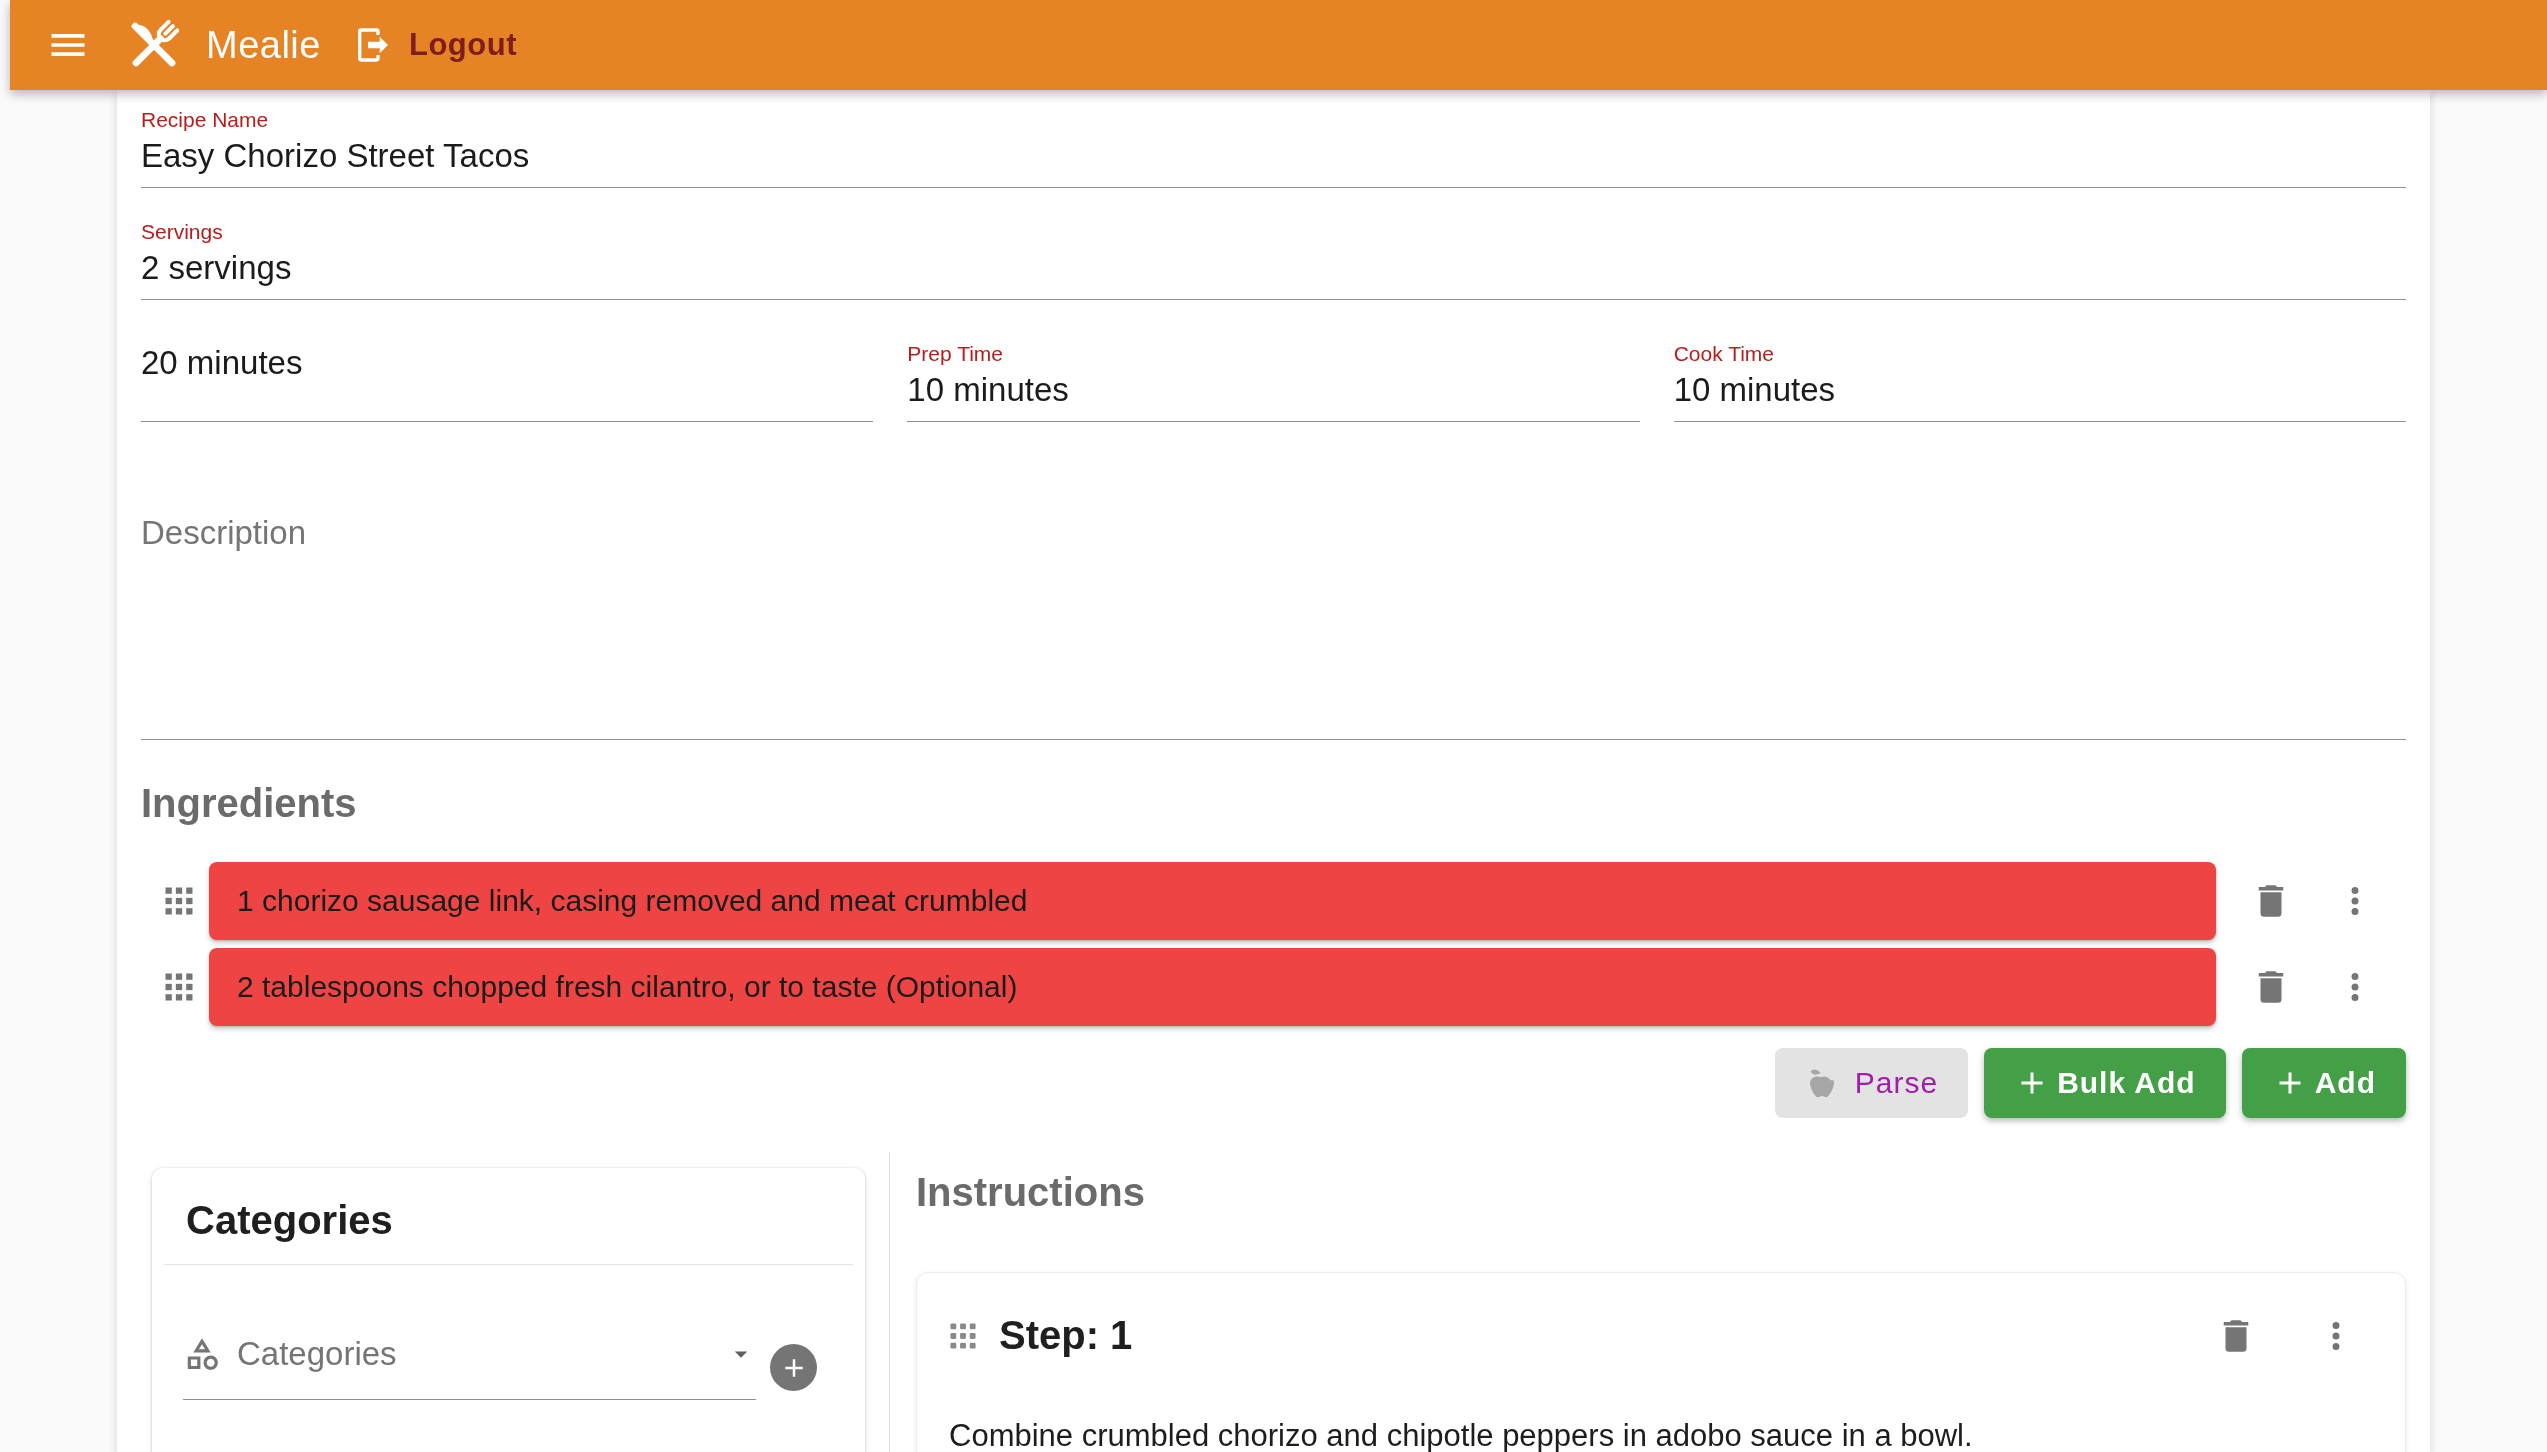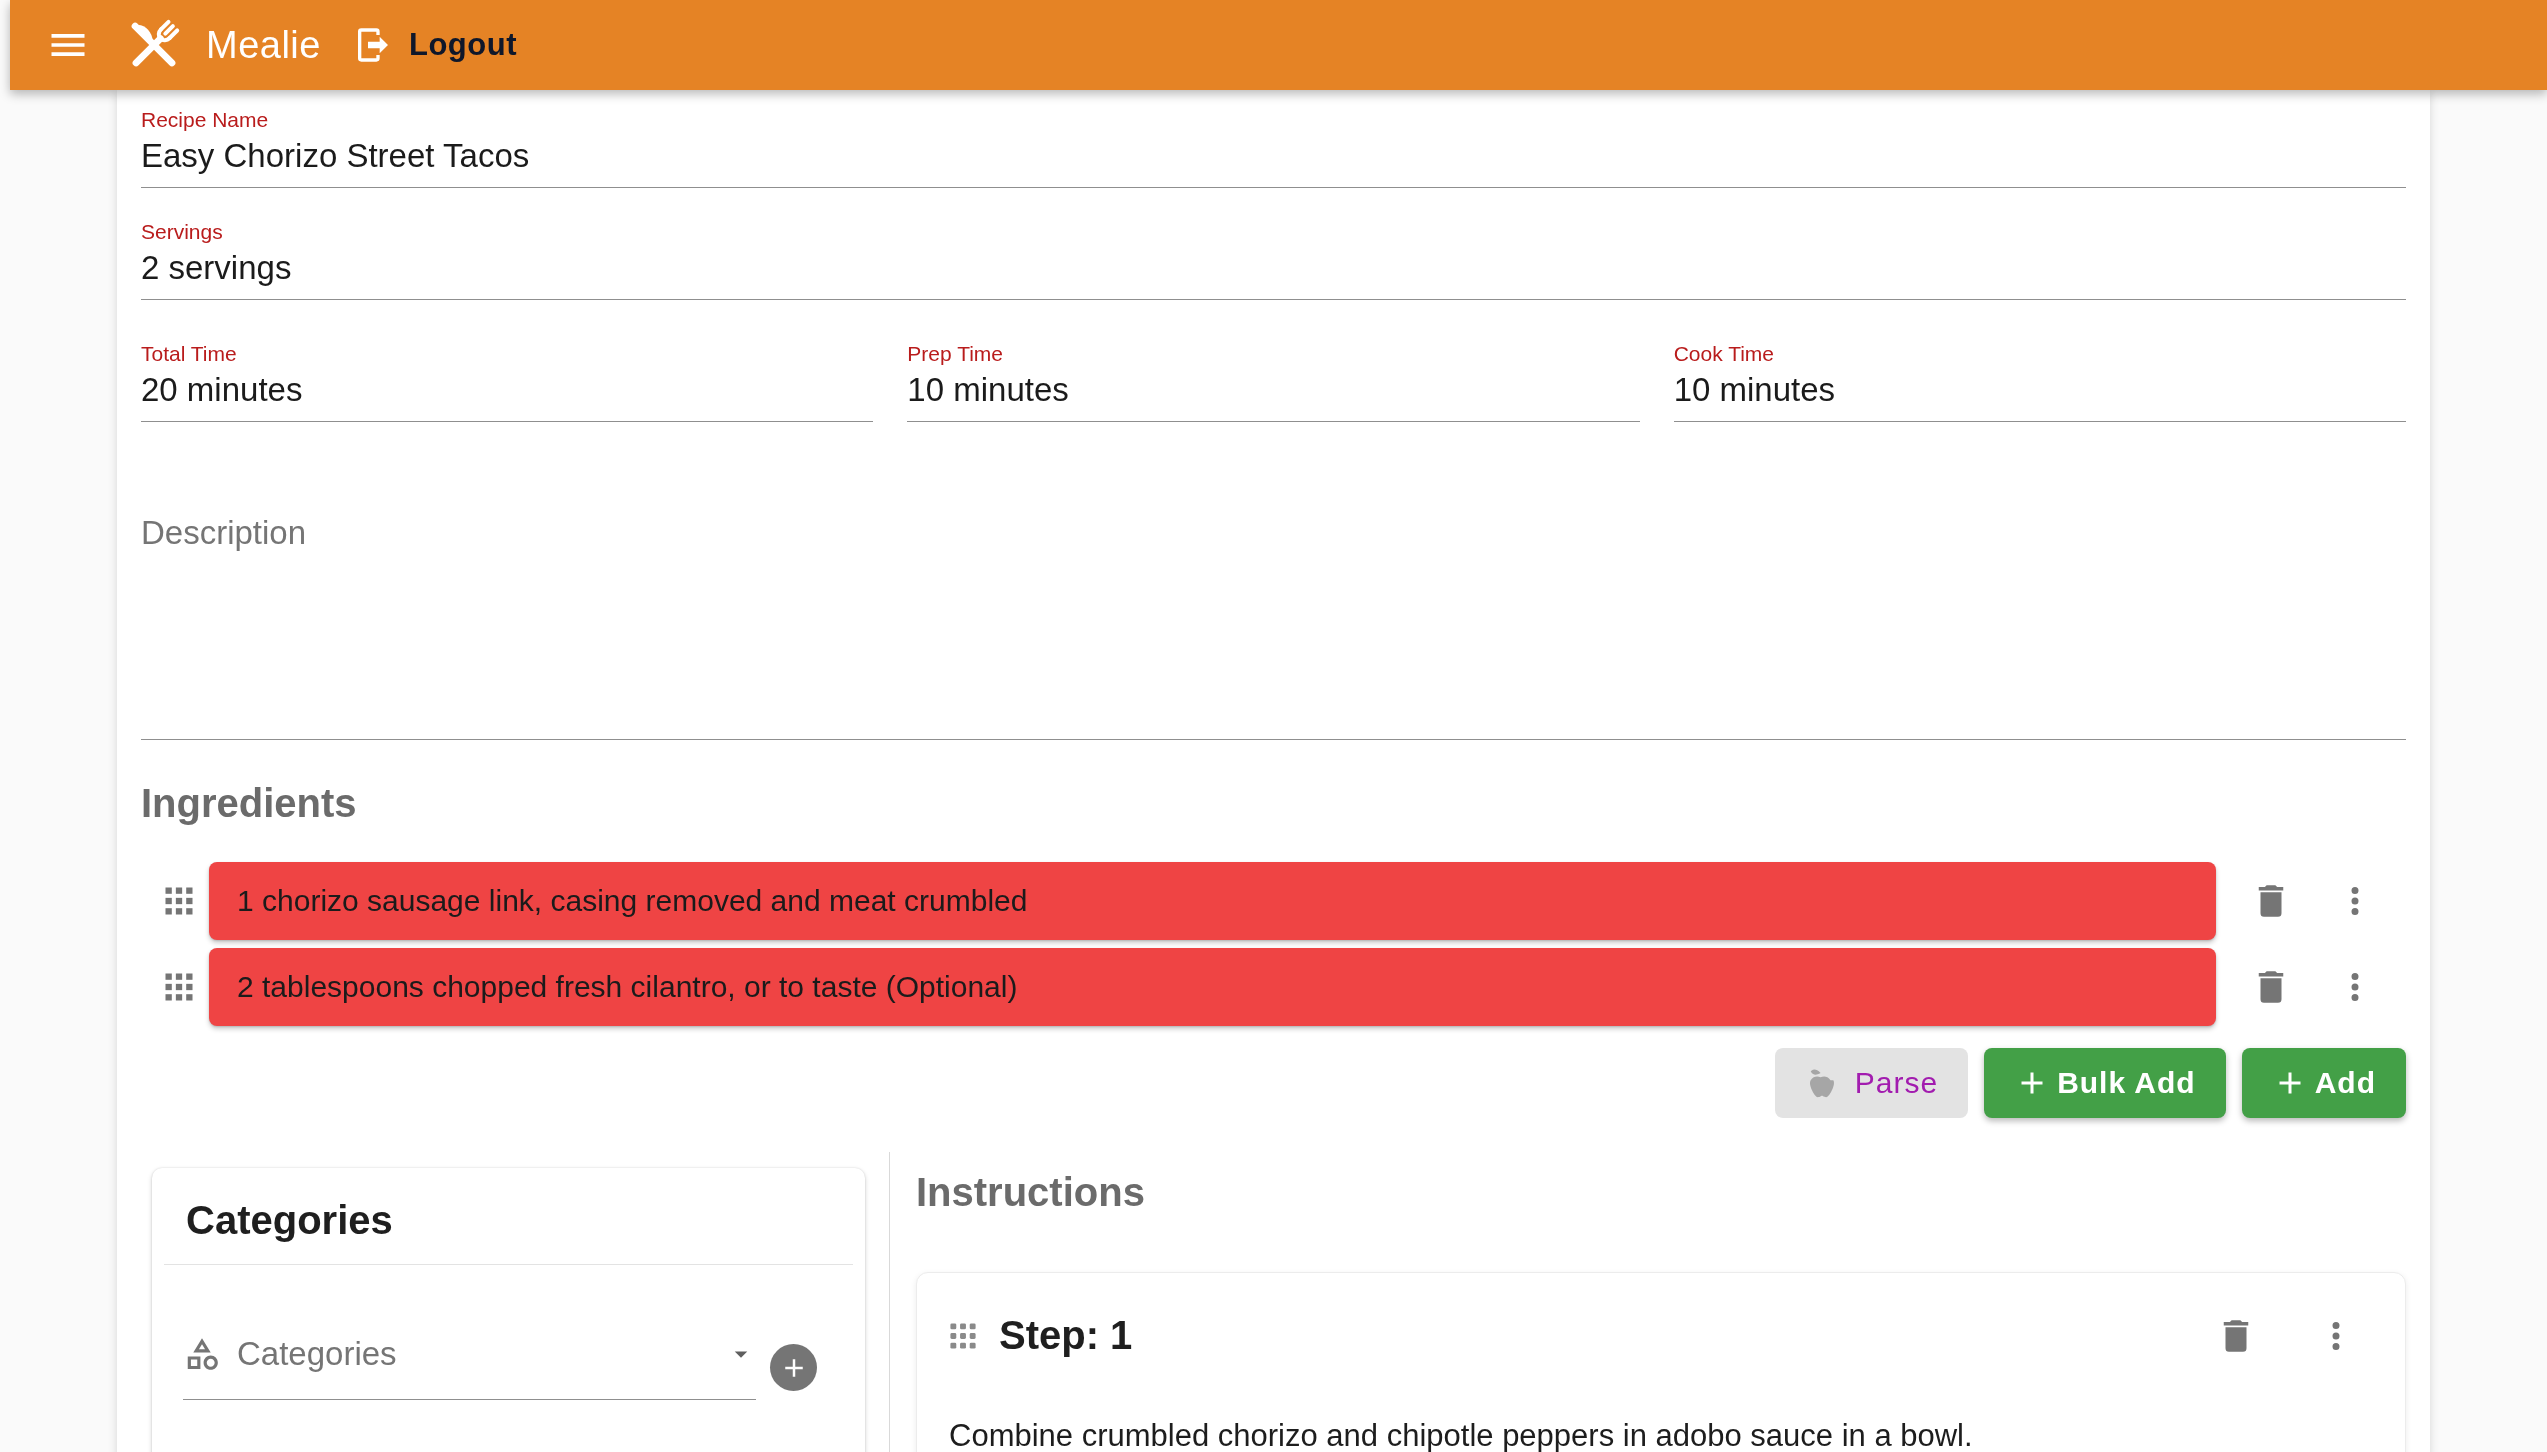--- a/index.html
+++ b/index.html
@@ -34,21 +34,21 @@
     flex:1; background:transparent; border:none; outline:none;
     font-size:32px; color:#fff; margin-left:18px;
     font-family:"Liberation Sans", sans-serif;
   }
   .search-pill input::placeholder { color:rgba(255,255,255,0.65); }
   .logout-btn {
     display:flex; align-items:center; gap:16px;
     background:none; border:none; cursor:pointer;
     margin-left:28px; padding:8px 4px;
   }
-  .logout-label { color:#0f172a; font-size:31px; font-weight:bold; letter-spacing:0.5px; }
+  .logout-label { color:#7f1d1d; font-size:31px; font-weight:bold; letter-spacing:0.5px; }
 
   
   .content-card {
     position:absolute; top:90px; left:117px; width:2313px; height:1592px;
     background:#fff;
     box-shadow:0 2px 9px rgba(0,0,0,0.15);
     padding:0 24px;
   }
 
   
@@ -185,21 +185,20 @@
     <input class="fvalue" type="text" value="Easy Chorizo Street Tacos" style="">
   </div>
 
   <div class="vfield mt-servings">
     <div class="flabel">Servings</div>
     <input class="fvalue" type="text" value="2 servings" style="">
   </div>
 
   <div class="times-row">
     <div class="vfield">
-      <div class="flabel">Total Time</div>
       <input class="fvalue" type="text" value="20 minutes" style="">
     </div>
     <div class="vfield">
       <div class="flabel">Prep Time</div>
       <input class="fvalue" type="text" value="10 minutes" style="">
     </div>
     <div class="vfield">
       <div class="flabel">Cook Time</div>
       <input class="fvalue" type="text" value="10 minutes" style="">
     </div>

